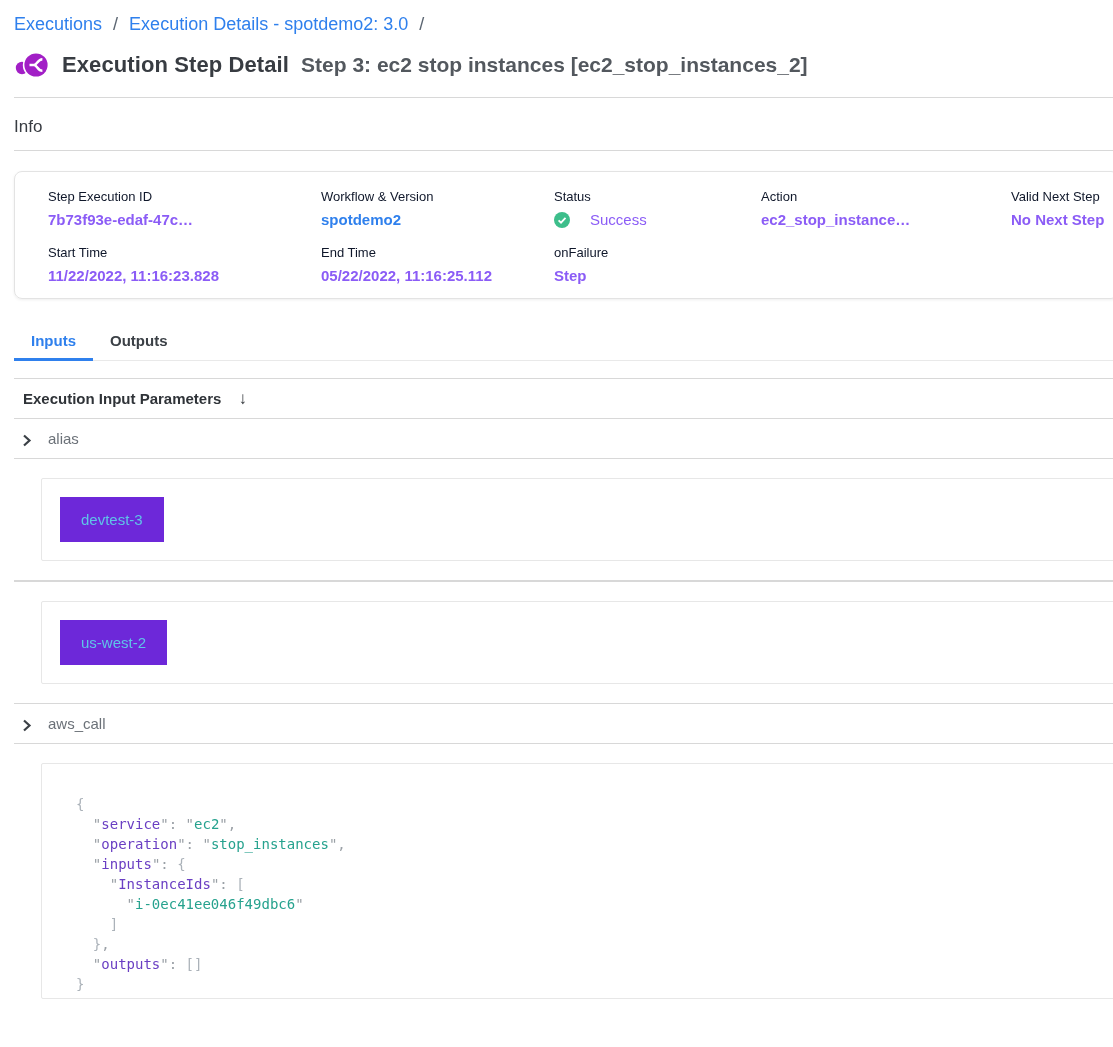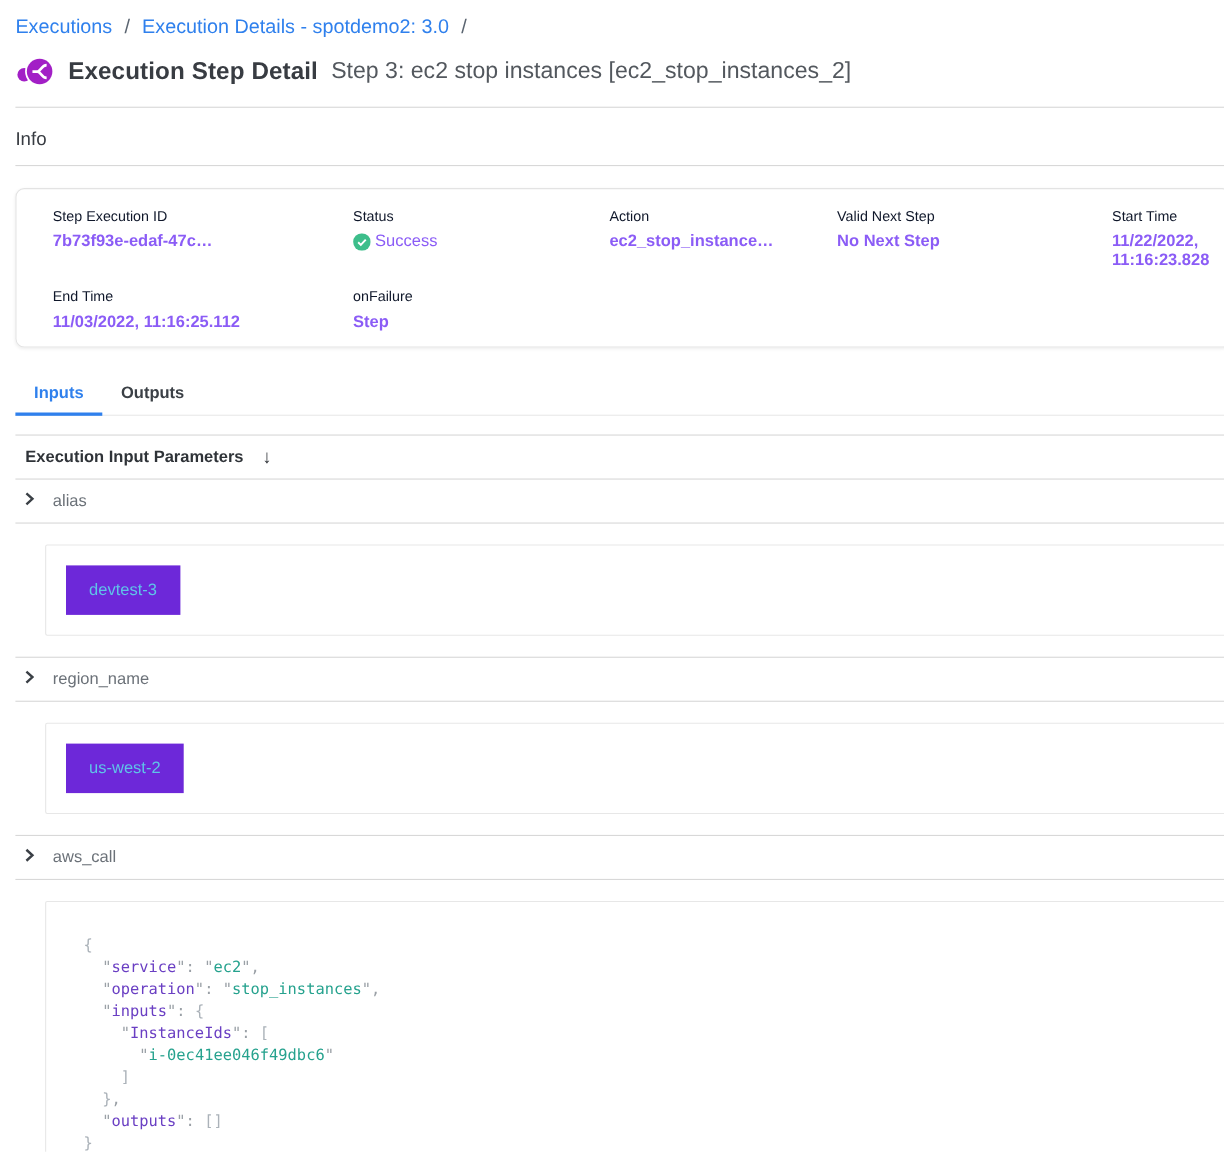--- a/index.html
+++ b/index.html
@@ -13,52 +13,52 @@
 
   
   .breadcrumb { padding: 16px 0 0 14px; font-size: 18px; line-height: 16px; }
   .crumb { color: var(--accent-blue); text-decoration: none; cursor: pointer; }
   .sep { color: #5b6571; margin: 0 6px; }
 
   
   .title-row { display: flex; align-items: center; margin: 16px 0 0 14px; }
   .app-icon { width: 36px; height: 34px; margin-right: 12px; flex: 0 0 auto; }
   h1.title { font-size: 22px; font-weight: 700; color: #383c42; margin: 0 12px 0 0; letter-spacing: 0.1px; }
-  .subtitle { font-size: 21px; font-weight: 400; color: #53585e; }
+  .subtitle { font-size: 21px; font-weight: 700; color: #53585e; }
   .hr { border: none; border-top: 1px solid #d8d8d8; margin: 0 0 0 14px; }
   .hr-title { margin-top: 15px; }
 
   
   .info-h { font-size: 17px; font-weight: 400; color: #383c42; margin: 19px 0 13px 14px; }
   .card {
     margin: 20px 0 0 14px; width: 1105px;
     border: 1px solid #e3e3e3; border-radius: 8px;
     box-shadow: 0 1px 3px rgba(0,0,0,0.07);
     display: grid; grid-template-columns: 273px 233px 207px 250px 1fr;
     padding: 17px 0 14px 33px; row-gap: 17px;
   }
   .f-label { font-size: 13px; color: #0f172a; margin-bottom: 7px; }
   .f-value { font-size: 15px; font-weight: 700; color: #8b5cf6; }
   .f-value.link { color: var(--accent-blue); cursor: pointer; }
-  .f-value.status { font-weight: 400; display: flex; align-items: center; gap: 4px; }
+  .f-value.status { font-weight: 400; display: flex; align-items: center; gap: 20px; }
 
   
   .tabs { display: flex; margin: 27px 0 0 14px; border-bottom: 1px solid #e9e9e9; }
   .tab { font-size: 15px; font-weight: 600; color: #3b4046; padding: 6px 17px 9px;
          border-bottom: 3px solid transparent; margin-bottom: -1px; cursor: pointer; }
   .tab.active { color: var(--accent-blue); border-bottom-color: var(--accent-blue); }
   .hr-section { margin-top: 17px; }
 
   
   .params-header { display: flex; align-items: center; padding: 11px 16px 11px 9px; margin-left: 14px; cursor: pointer; }
   .params-header .lbl { font-size: 15px; font-weight: 700; color: #2f3338; }
   .sort-arrow { margin-left: 17px; font-size: 17px; font-weight: 700; color: #2f3338; line-height: 15px; }
 
   
-  .param-row { display: flex; align-items: flex-start; padding: 11px 0 11px 6px; margin-left: 14px; cursor: pointer; }
+  .param-row { display: flex; align-items: flex-end; padding: 11px 0 11px 6px; margin-left: 14px; cursor: pointer; }
   .chev { width: 13px; height: 13px; display: inline-flex; }
   .param-name { font-size: 15px; color: #6b7178; margin-left: 15px; }
 
   
   .panel { margin: 19px 0 19px 41px; width: 1090px; border: 1px solid #e7e7e7; border-radius: 2px; padding: 18px; }
   .chip { display: inline-block; background: #6d28d9; padding: 14px 21px; font-size: 15px; color: var(--chip-text); }
   .panel-code { padding: 30px 0 4px 34px; height: 236px; margin-bottom: 0; }
   .code { margin: 0; font-family: "DejaVu Sans Mono", monospace; font-size: 14px; line-height: 20px; }
   .code-line span { white-space: pre; }
   .tok-k { color: var(--code-key); }
@@ -94,20 +94,24 @@
 
   <h2 class="info-h">Info</h2>
   <div class="hr"></div>
 
   <section class="card">
     <div class="f">
       <div class="f-label">Step Execution ID</div>
       <div class="f-value">7b73f93e-edaf-47c…</div>
     </div>
     <div class="f">
+      <div class="f-label">Workflow &amp; Version</div>
+      <div class="f-value link">spotdemo2</div>
+    </div>
+    <div class="f">
       <div class="f-label">Status</div>
       <div class="f-value status">
         <span style="display:inline-flex;">
           <svg width="16" height="16" viewBox="0 0 16 16">
             <circle cx="8" cy="8" r="8" fill="var(--success-green)"></circle>
             <path d="M4.6 8.3 L7 10.6 L11.5 5.8" stroke="#ffffff" stroke-width="1.8" fill="none"></path>
           </svg>
         </span>
         <span>Success</span>
       </div>
@@ -119,21 +123,21 @@
     <div class="f">
       <div class="f-label">Valid Next Step</div>
       <div class="f-value">No Next Step</div>
     </div>
     <div class="f">
       <div class="f-label">Start Time</div>
       <div class="f-value">11/22/2022, 11:16:23.828</div>
     </div>
     <div class="f">
       <div class="f-label">End Time</div>
-      <div class="f-value">11/03/2022, 11:16:25.112</div>
+      <div class="f-value">05/22/2022, 11:16:25.112</div>
     </div>
     <div class="f">
       <div class="f-label">onFailure</div>
       <div class="f-value">Step</div>
     </div>
   </section>
 
   <div class="tabs">
     <div class="tab active">Inputs</div>
     <div class="tab">Outputs</div>
@@ -153,28 +157,20 @@
         </svg>
     </span>
     <span class="param-name">alias</span>
   </div>
   <div class="hr"></div>
   <div class="panel">
     <span class="chip">devtest-3</span>
   </div>
 
   <div class="hr"></div>
-  <div class="param-row">
-    <span class="chev">
-      <svg width="13" height="13" viewBox="0 0 13 13">
-          <path d="M4 1.5 L9.5 6.5 L4 11.5" stroke="#3b4046" stroke-width="2.2" fill="none"></path>
-        </svg>
-    </span>
-    <span class="param-name">region_name</span>
-  </div>
   <div class="hr"></div>
   <div class="panel">
     <span class="chip">us-west-2</span>
   </div>
 
   <div class="hr"></div>
   <div class="param-row">
     <span class="chev">
       <svg width="13" height="13" viewBox="0 0 13 13">
           <path d="M4 1.5 L9.5 6.5 L4 11.5" stroke="#3b4046" stroke-width="2.2" fill="none"></path>

